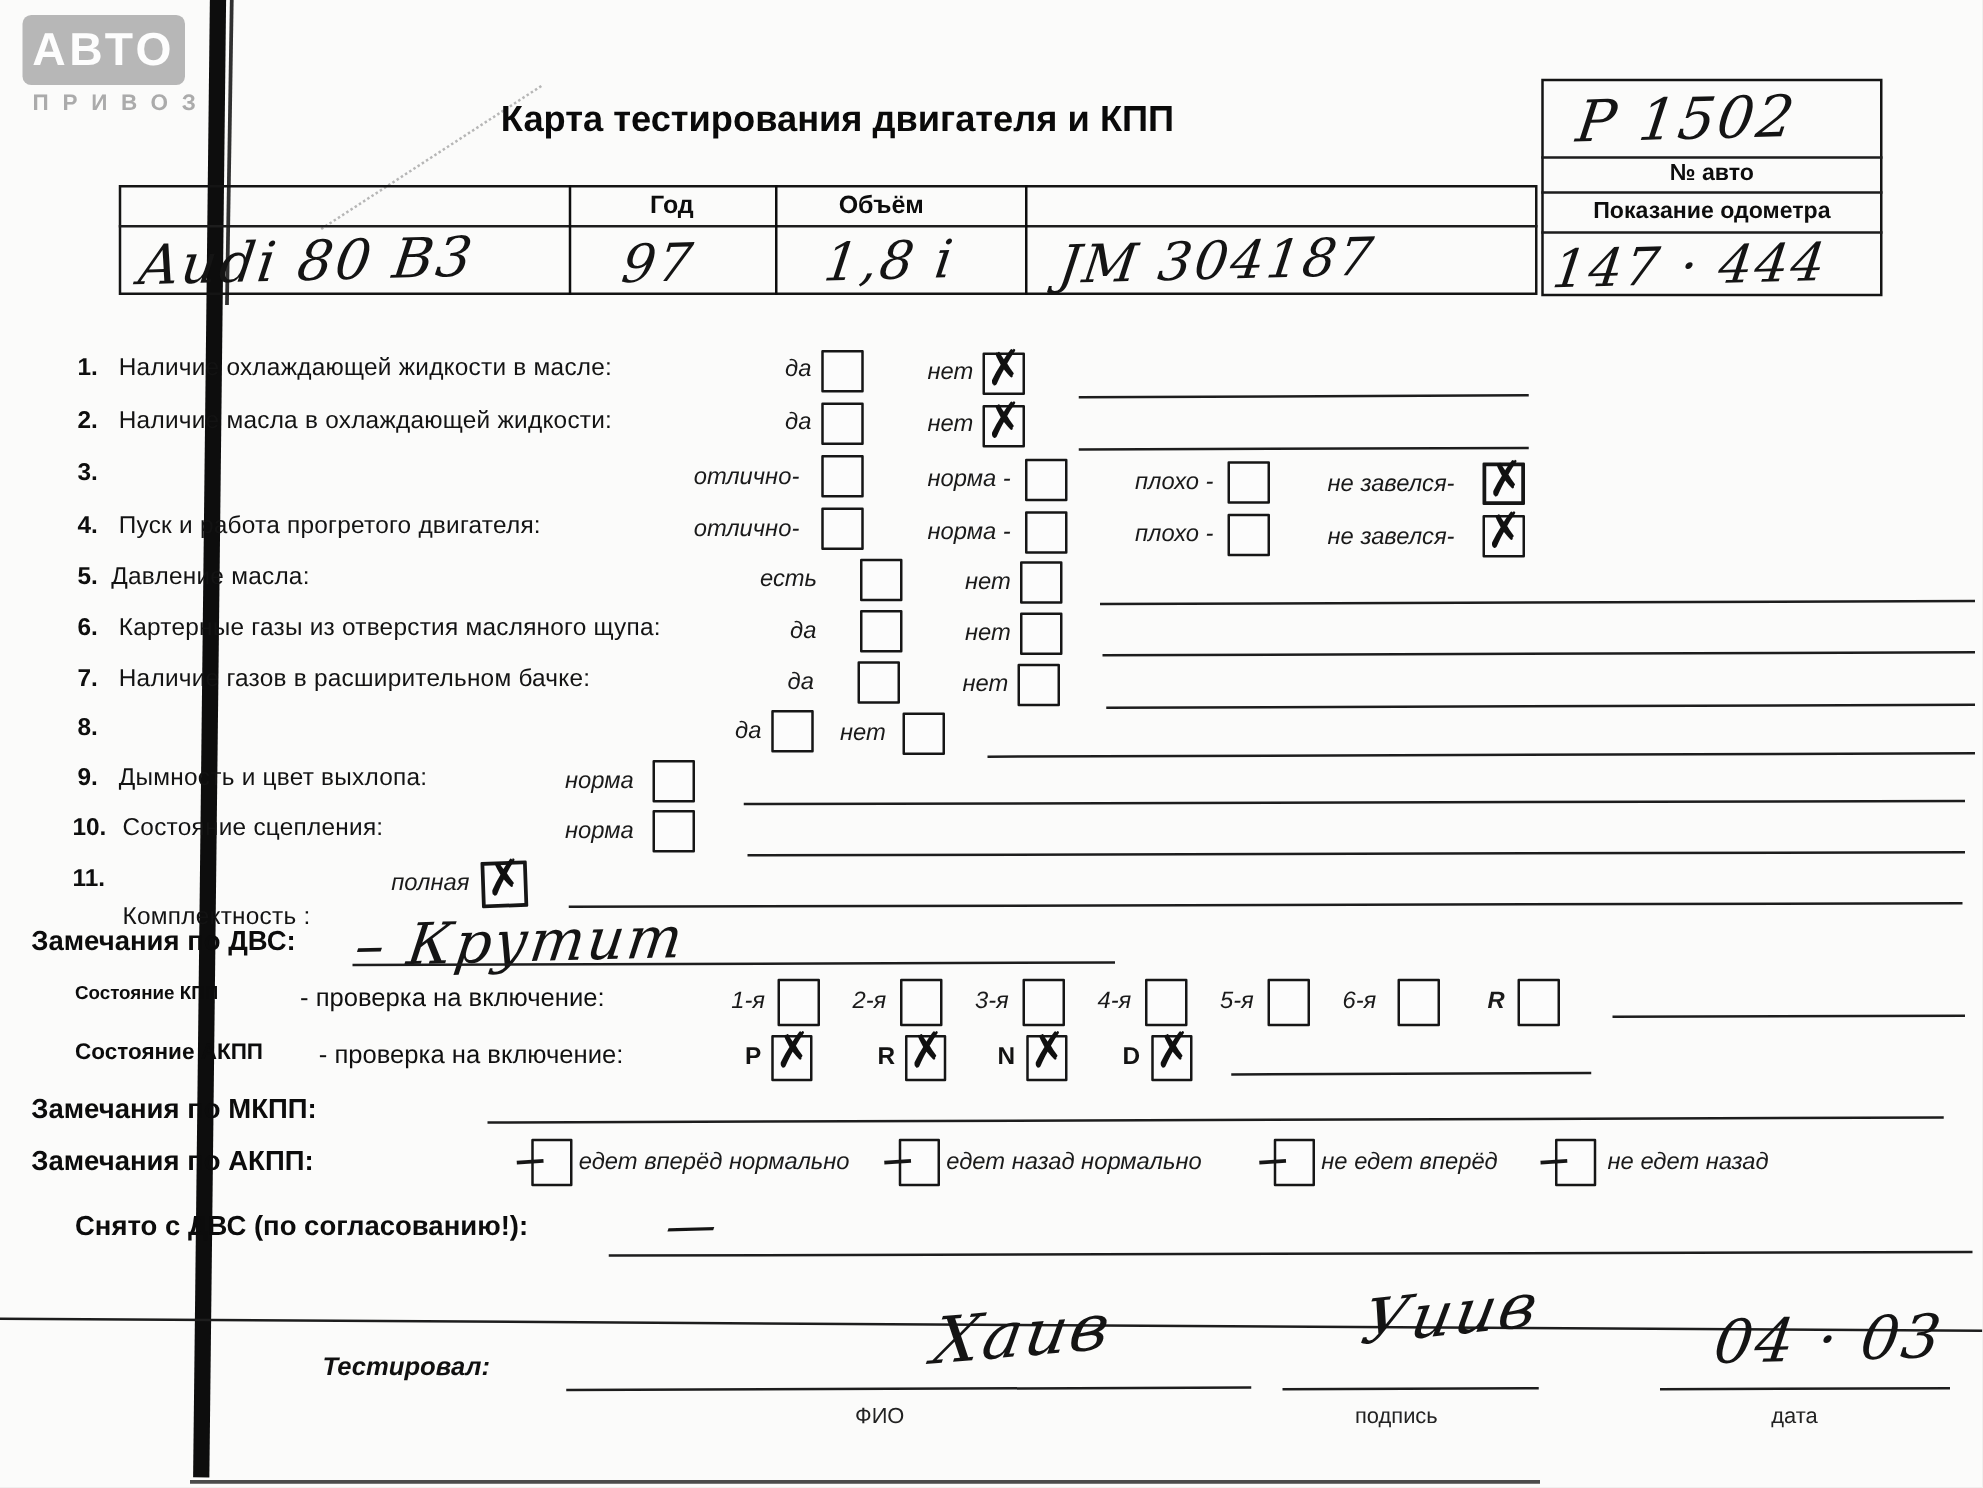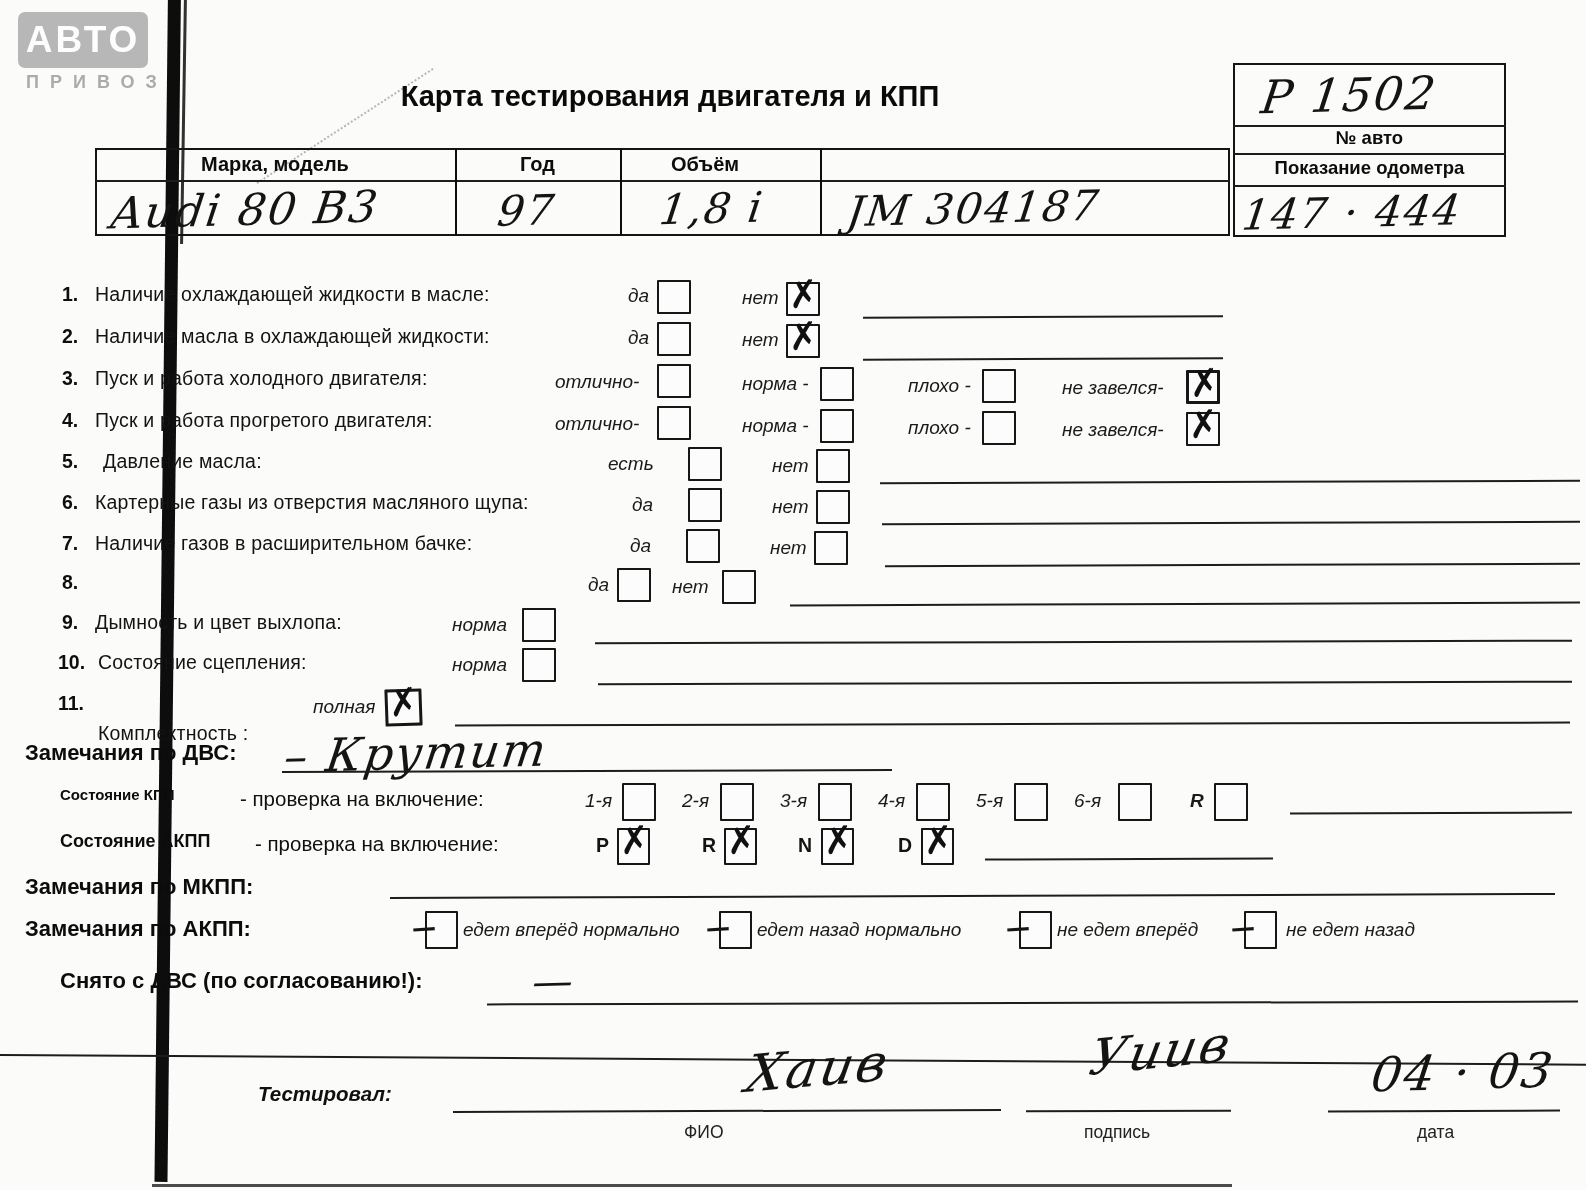--- a/index.html
+++ b/index.html
@@ -71,21 +71,20 @@
   <div class="abs hand" style="left:1262px;top:68px;font-size:46px">P 1502</div>
   <div class="abs hdrcell" style="left:1233px;top:127px;width:273px;font-size:18.5px">№ авто</div>
   <div class="abs hdrcell" style="left:1233px;top:157px;width:273px;font-size:18.5px">Показание одометра</div>
   <div class="abs hand" style="left:1243px;top:188px;font-size:42px">147 · 444</div>
 
   <div class="abs tblborder" style="left:95px;top:148px;width:1135px;height:88px"></div>
   <div class="abs fline" style="left:95px;top:180px;width:1135px"></div>
   <div class="abs vline" style="left:455px;top:148px;width:2px;height:88px"></div>
   <div class="abs vline" style="left:620px;top:148px;width:2px;height:88px"></div>
   <div class="abs vline" style="left:820px;top:148px;width:2px;height:88px"></div>
-  <div class="abs hdrcell" style="left:95px;top:153px;width:360px">Марка, модель</div>
   <div class="abs hdrcell" style="left:455px;top:153px;width:165px">Год</div>
   <div class="abs hdrcell" style="left:620px;top:153px;width:170px">Объём</div>
   <div class="abs hand" style="left:112px;top:184px;font-size:44px">Audi 80 B3</div>
   <div class="abs hand" style="left:498px;top:186px;font-size:42px">97</div>
   <div class="abs hand" style="left:660px;top:184px;font-size:42px">1,8 i</div>
   <div class="abs hand" style="left:848px;top:184px;font-size:42px">JM 304187</div>
 
   <span class="abs num" style="left:62px;top:283px">1.</span>
   <span class="abs lbl" style="left:95px;top:283px">Наличие охлаждающей жидкости в масле:</span>
   <span class="abs opt" style="left:628px;top:285px">да</span>
@@ -104,21 +103,20 @@
   <span class="abs cbox" style="left:657px;top:322px;width:34px;height:34px">
       <i class="xmark"></i>
     </span>
   <span class="abs opt" style="left:742px;top:329px">нет</span>
   <span class="abs cbox" style="left:786px;top:324px;width:34px;height:34px">
       <i class="xmark">✗</i>
     </span>
   <div class="abs fline" style="left:863px;top:358px;width:360px;transform:rotate(-0.2deg)"></div>
 
   <span class="abs num" style="left:62px;top:367px">3.</span>
-  <span class="abs lbl" style="left:95px;top:367px">Пуск и работа холодного двигателя:</span>
   <span class="abs opt" style="left:555px;top:371px">отлично-</span>
   <span class="abs cbox" style="left:657px;top:364px;width:34px;height:34px">
       <i class="xmark"></i>
     </span>
   <span class="abs opt" style="left:742px;top:373px">норма -</span>
   <span class="abs cbox" style="left:820px;top:367px;width:34px;height:34px">
       <i class="xmark"></i>
     </span>
   <span class="abs opt" style="left:908px;top:375px">плохо -</span>
   <span class="abs cbox" style="left:982px;top:369px;width:34px;height:34px">
@@ -142,21 +140,21 @@
   <span class="abs opt" style="left:908px;top:417px">плохо -</span>
   <span class="abs cbox" style="left:982px;top:411px;width:34px;height:34px">
       <i class="xmark"></i>
     </span>
   <span class="abs opt" style="left:1062px;top:419px">не завелся-</span>
   <span class="abs cbox" style="left:1186px;top:412px;width:34px;height:34px">
       <i class="xmark">✗</i>
     </span>
 
   <span class="abs num" style="left:62px;top:450px">5.</span>
-  <span class="abs lbl" style="left:103px;top:450px">Давление масла:</span>
+  <span class="abs lbl" style="left:89px;top:450px">Давление масла:</span>
   <span class="abs opt" style="left:608px;top:453px">есть</span>
   <span class="abs cbox" style="left:688px;top:447px;width:34px;height:34px">
       <i class="xmark"></i>
     </span>
   <span class="abs opt" style="left:772px;top:455px">нет</span>
   <span class="abs cbox" style="left:816px;top:449px;width:34px;height:34px">
       <i class="xmark"></i>
     </span>
   <div class="abs fline" style="left:880px;top:481px;width:700px;transform:rotate(-0.2deg)"></div>
 

